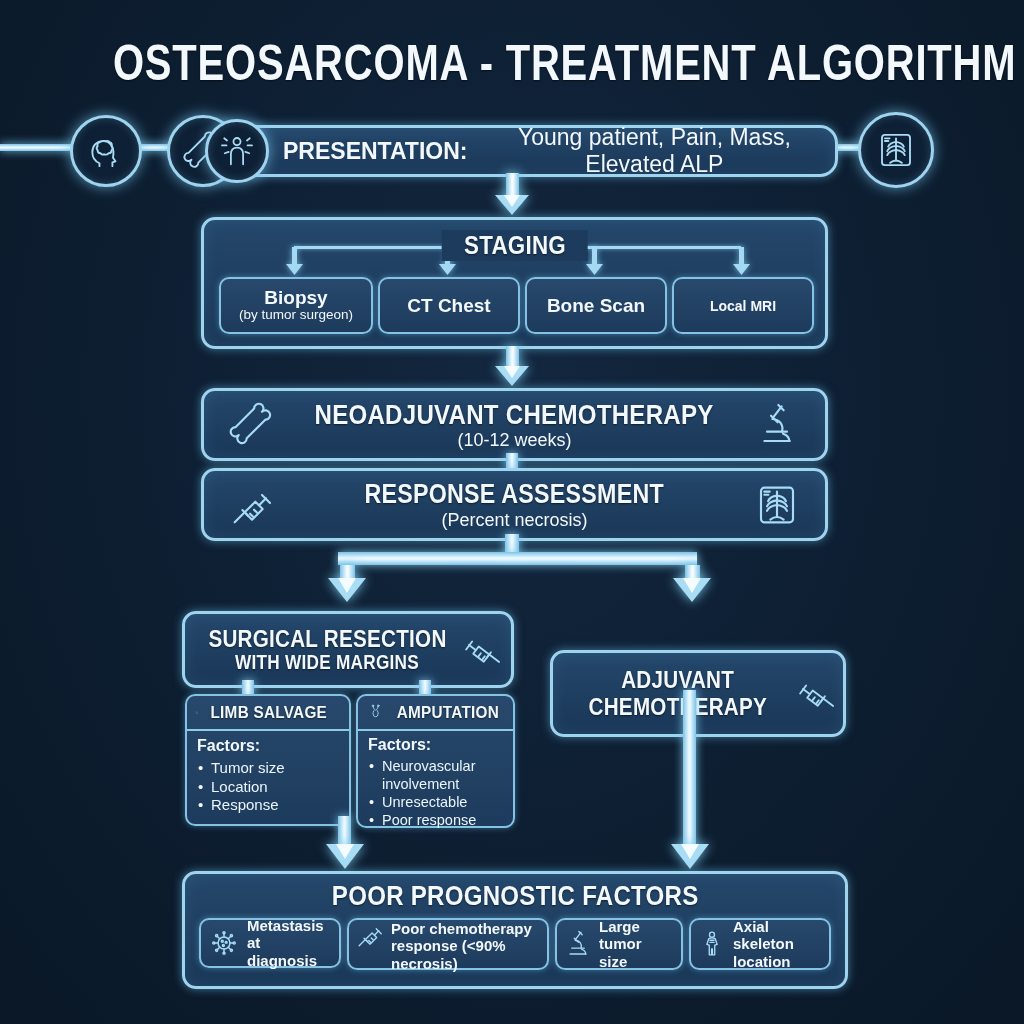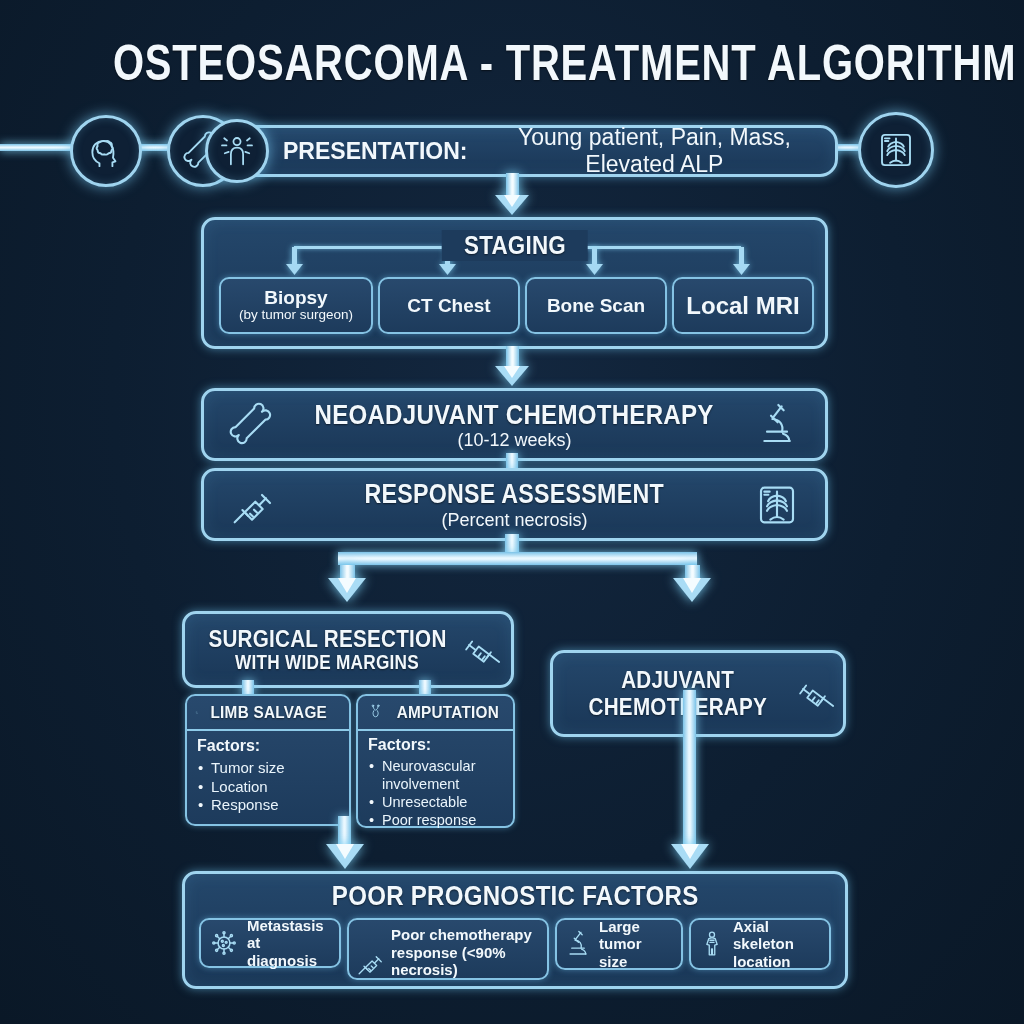--- a/index.html
+++ b/index.html
@@ -197,21 +197,21 @@
     </div>
     <div class="subbox center" style="left:174px;top:57px;width:138px;height:53px;flex-direction:column;">
       <div style="font-size:19px;font-weight:600;">CT Chest</div>
 
     </div>
     <div class="subbox center" style="left:321px;top:57px;width:138px;height:53px;flex-direction:column;">
       <div style="font-size:19px;font-weight:600;">Bone Scan</div>
 
     </div>
     <div class="subbox center" style="left:468px;top:57px;width:138px;height:53px;flex-direction:column;">
-      <div style="font-size:24px;font-weight:600;">Local MRI</div>
+      <div style="font-size:14px;font-weight:600;">Local MRI</div>
 
     </div>
   </div>
 
   <div class="va" style="left:495px;top:346px;">
     <div class="sh" style="height:20px;"></div>
     <svg width="34" height="20">
         <polygon points="0,0 34,0 17,20" fill="#a9dcf5"></polygon>
         <polygon points="9,0 25,0 17,12" fill="#f4fcff"></polygon>
       </svg>
@@ -345,21 +345,21 @@
     <div style="position:absolute;left:14px;right:14px;top:44px;height:56px;display:flex;justify-content:space-between;">
       <div class="subbox" style="position:relative;width:142px;height:50px;display:flex;align-items:center;gap:6px;padding:0 6px;box-sizing:border-box;">
         <svg class="ic" width="34" height="34" viewBox="0 0 36 36" style="flex:0 0 auto;">
             <use href="#sym-virus"></use>
           </svg>
         <div style="font-size:15px;font-weight:600;line-height:1.15;">
           <div>Metastasis</div>
           <div>at diagnosis</div>
         </div>
       </div>
-      <div class="subbox" style="position:relative;width:202px;height:62px;display:flex;align-items:flex-end;gap:6px;padding:0 6px;box-sizing:border-box;">
+      <div class="subbox" style="position:relative;width:202px;height:52px;display:flex;align-items:flex-start;gap:6px;padding:0 6px;box-sizing:border-box;">
         <svg class="ic" width="30" height="30" viewBox="0 0 36 36" style="flex:0 0 auto;">
             <use href="#sym-syr"></use>
           </svg>
         <div style="font-size:15px;font-weight:600;line-height:1.15;">
           <div>Poor chemotherapy</div>
           <div>response (&lt;90% necrosis)</div>
         </div>
       </div>
       <div class="subbox" style="position:relative;width:128px;height:52px;display:flex;align-items:center;gap:6px;padding:0 6px;box-sizing:border-box;">
         <svg class="ic" width="30" height="30" viewBox="0 0 36 36" style="flex:0 0 auto;">

